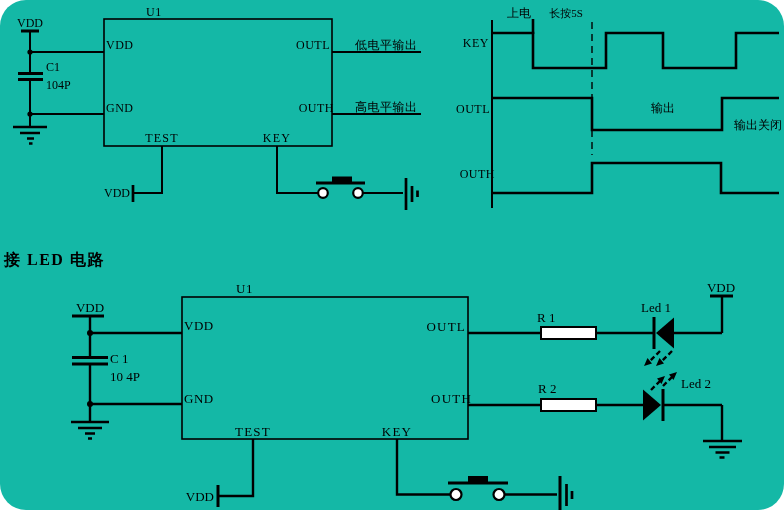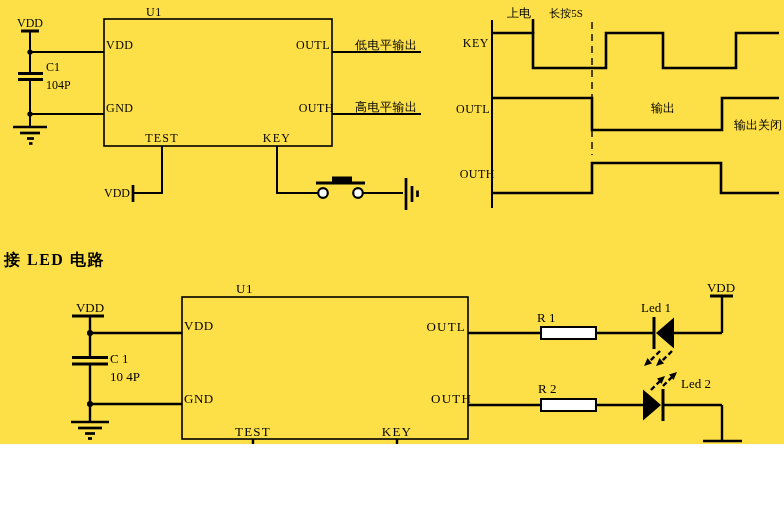--- a/index.html
+++ b/index.html
@@ -1,16 +1,16 @@
 <!DOCTYPE html>
 <html><head>
 <meta charset="utf-8">
 <style>
   html,body{margin:0;padding:0;background:#ffffff;}
-  .canvas{position:relative;width:784px;height:444px;background:#fde047;overflow:hidden;}
+  .canvas{position:relative;width:784px;height:510px;background:#14b8a6;overflow:hidden;border-radius:26px;}
   svg{position:absolute;left:0;top:0;}
   text{font-family:"Liberation Serif","DejaVu Serif",serif;fill:#000;}
   .t11{font-size:11px;}
   .t12{font-size:12px;}
   .t13{font-size:13px;}
   .pin{letter-spacing:1.2px;}
   .pin2{letter-spacing:0.5px;}
   .cjk{letter-spacing:0.5px;}
   .title{font-size:16px;font-weight:bold;letter-spacing:1.5px;}
   .wire{stroke:#000;stroke-width:2;fill:none;}

